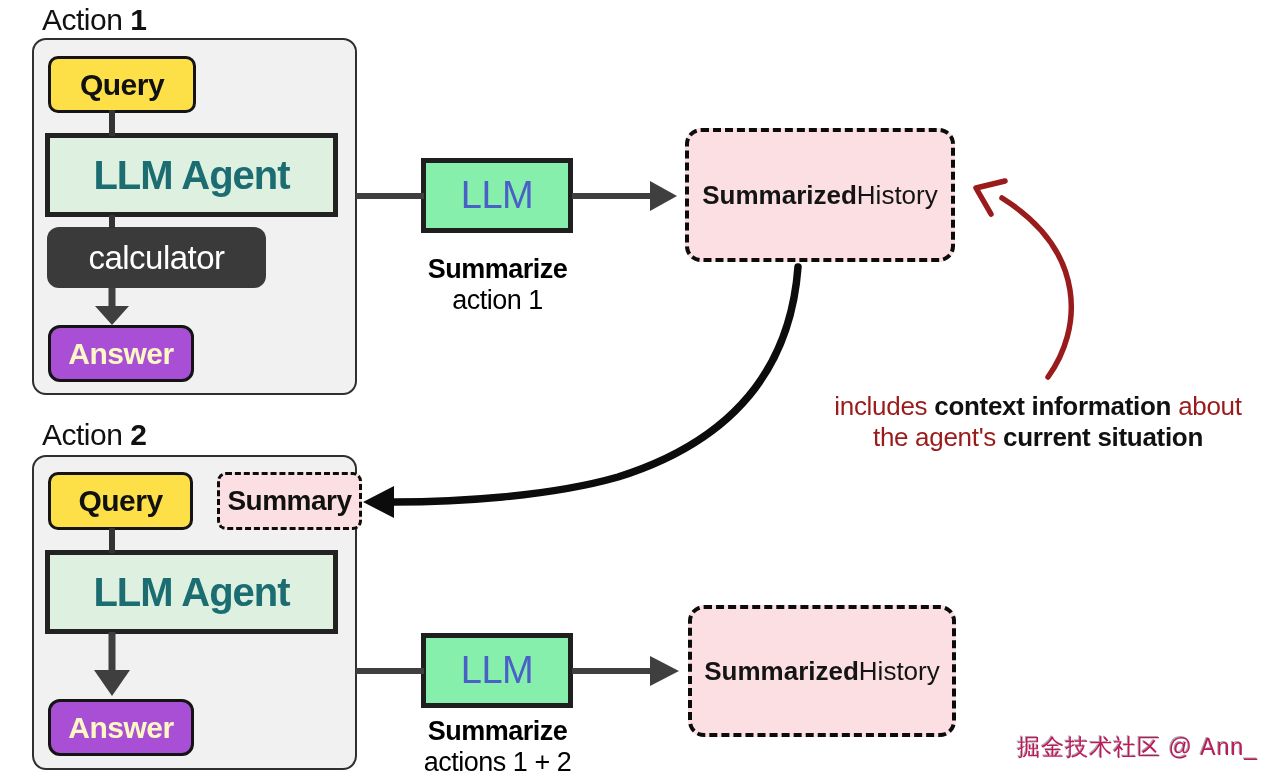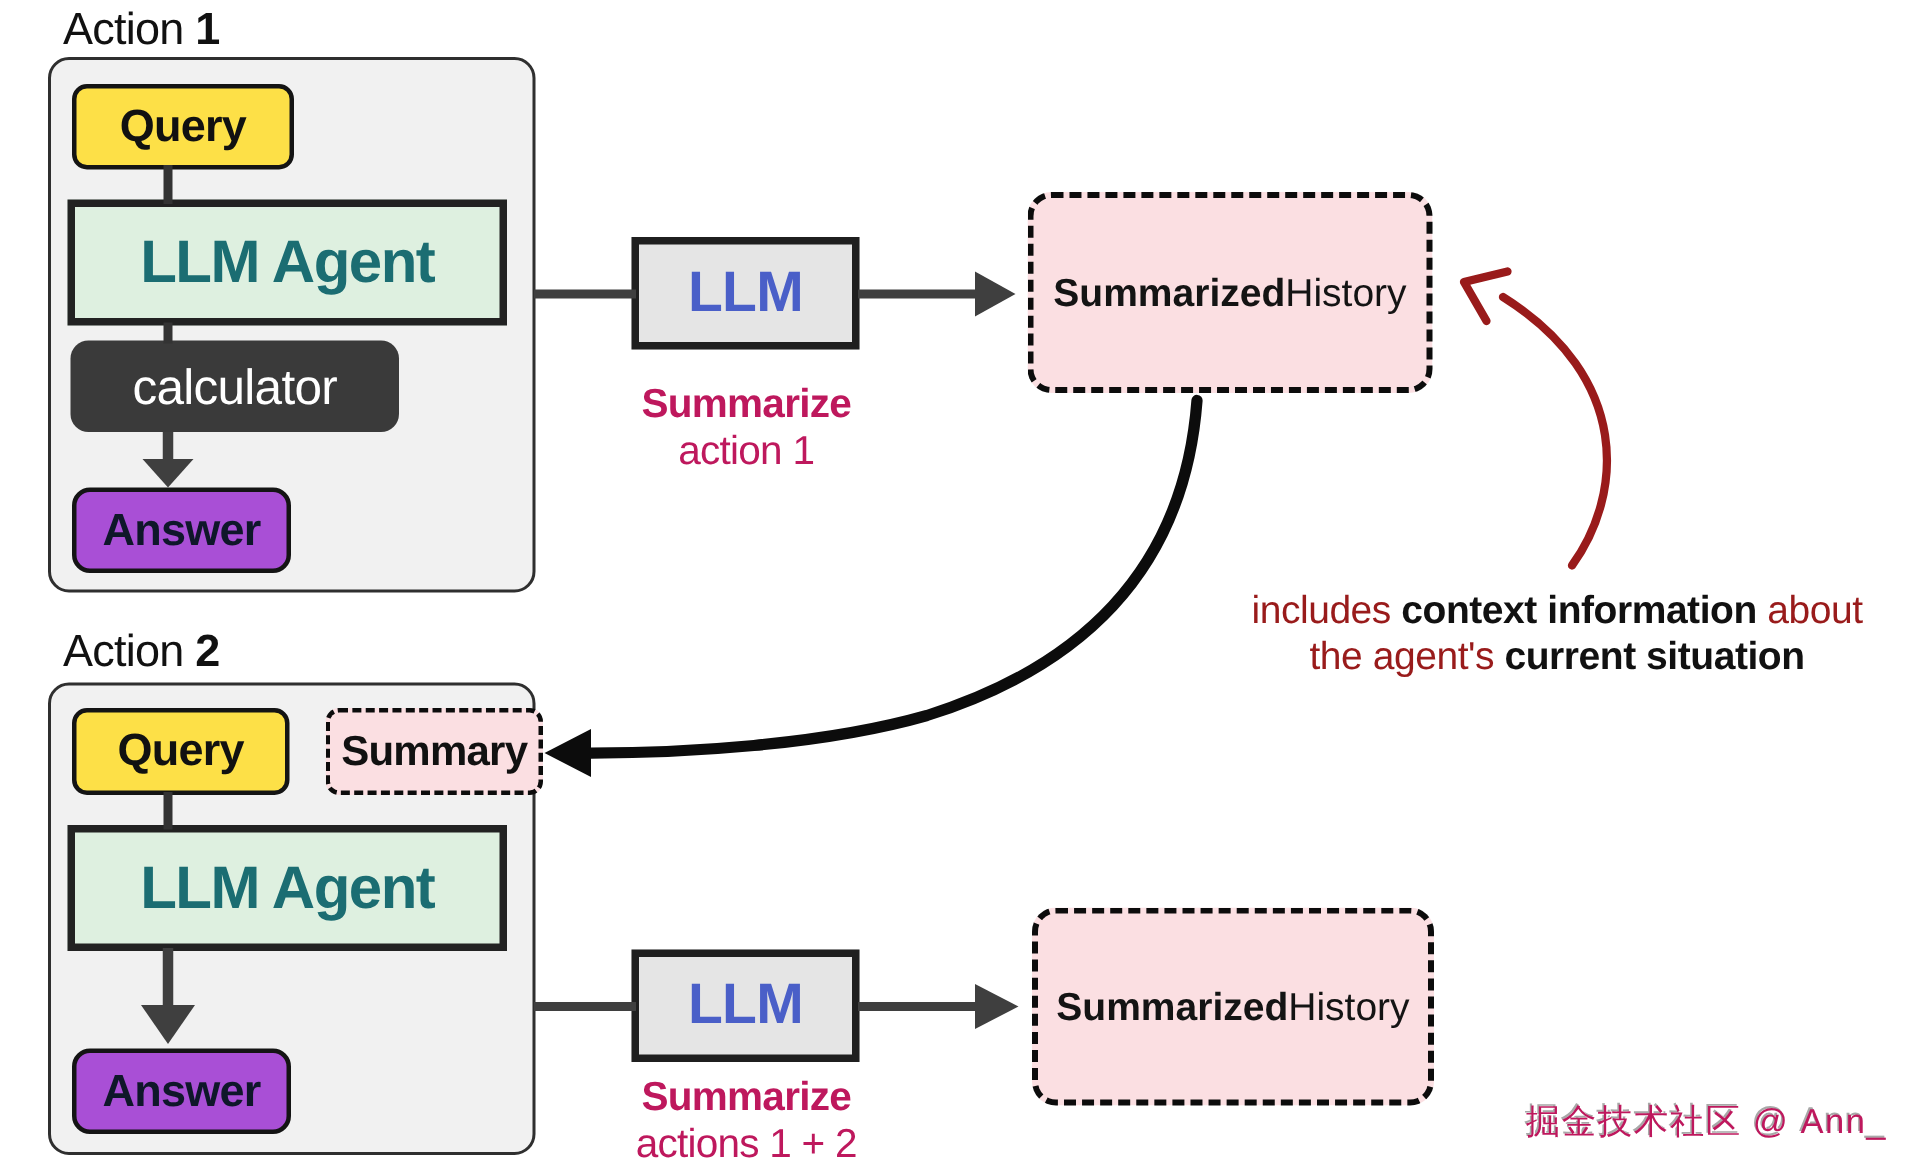--- a/index.html
+++ b/index.html
@@ -16,30 +16,30 @@
 
   
   .node{display:flex;align-items:center;justify-content:center;text-align:center;}
   .query{background:#fde047;border:3.5px solid #141414;border-radius:10px;
          font-weight:700;font-size:30px;color:#111;letter-spacing:-0.5px;}
   .agent{background:#def0e0;border:5px solid #222;
          font-weight:700;font-size:40px;color:#1b6d72;letter-spacing:-1px;justify-content:center;}
   .calc{background:#3a3a3a;border-radius:12px;color:#fff;
         font-weight:500;font-size:33px;letter-spacing:-0.5px;}
   .answer{background:#a94fd6;border:3.5px solid #141414;border-radius:12px;
-          color:#0f172a;font-weight:700;font-size:30px;letter-spacing:-0.5px;}
-  .llmbox{background:#e5e5e5;border:5px solid #1f1f1f;
-          color:#4a5fc8;font-weight:700;font-size:38px;letter-spacing:-0.5px;}
+          color:#fef9c3;font-weight:700;font-size:30px;letter-spacing:-0.5px;}
+  .llmbox{background:#86efac;border:5px solid #1f1f1f;
+          color:#4a5fc8;font-weight:400;font-size:38px;letter-spacing:-0.5px;}
   .pink-dashed{background:#fbdfe2;border:4px dashed #0c0c0c;}
   .sh{border-radius:16px;line-height:36px;font-size:26px;color:#141414;}
   .sh .sh-title{font-weight:700;}
   .summary{border-radius:9px;border-width:3.5px;font-weight:700;font-size:28px;color:#111;letter-spacing:-0.5px;}
 
   
-  .cap{text-align:center;font-size:27px;color:#be185d;line-height:31px;letter-spacing:-0.5px;}
+  .cap{text-align:center;font-size:27px;color:#000000;line-height:31px;letter-spacing:-0.5px;}
   .cap .cap-bold{font-weight:700;}
 
   
   .annotation{text-align:center;font-size:26px;line-height:31px;color:#991b1b;letter-spacing:-0.3px;}
   .annotation b{color:#111;font-weight:700;}
 
   
   .watermark{font-size:23px;color:#be185d;letter-spacing:1px;
              text-shadow:1px 1px 0 #ffffff,-1px -1px 0 #a8a8a8;white-space:nowrap;}
 

